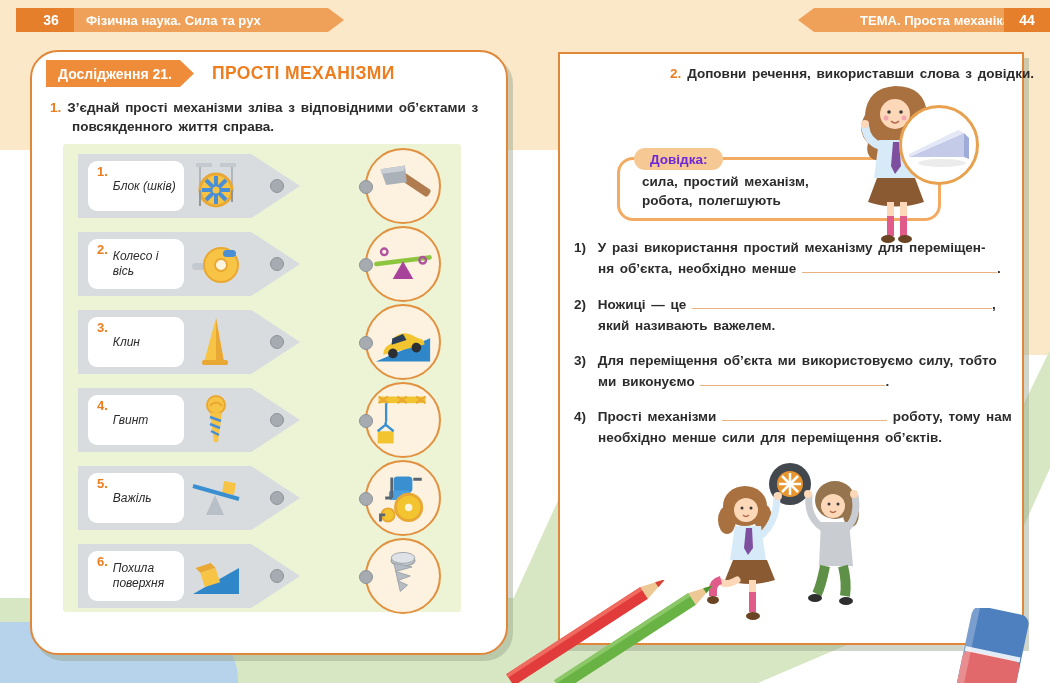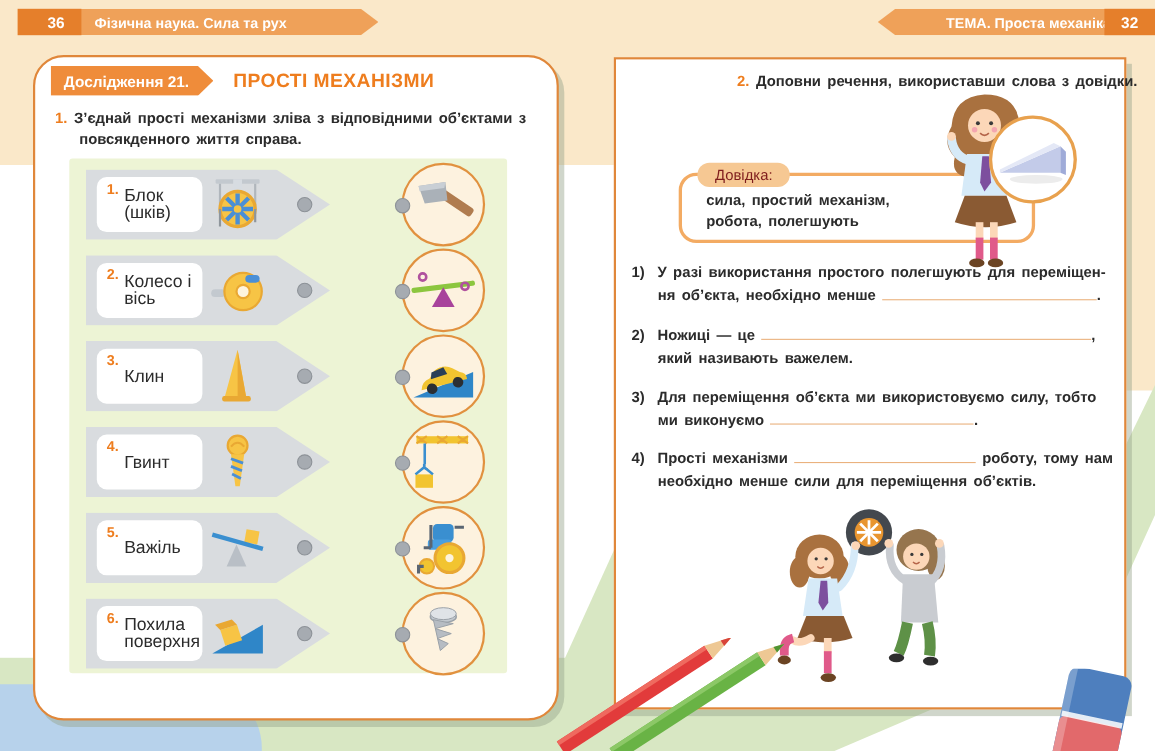--- a/index.html
+++ b/index.html
@@ -39,32 +39,32 @@
   .lesson-title{left:180px;top:11px;color:#ee7d1e;font-weight:bold;font-size:17.5px;letter-spacing:.4px;}
   .task-line{font-size:13.5px;font-weight:bold;line-height:19px;word-spacing:2px;}
   .task-line .tnum{color:#ee7d1e;margin-right:6px;}
   .task1{left:18px;top:46px;width:430px;padding-left:22px;text-indent:-22px;}
   .green-panel{left:31px;top:92px;width:398px;height:468px;background:#edf4d5;border-radius:3px;}
   .tag{left:46px;width:222px;height:64px;background:#d9dcdf;
        clip-path:polygon(0 0,78% 0,100% 50%,78% 100%,0 100%);}
   .labelbox{left:10px;top:7px;width:96px;height:50px;background:#fff;border-radius:9px;
             display:flex;align-items:center;padding:2px 6px 2px 9px;box-sizing:border-box;}
   .labelbox .mnum{color:#ee7d1e;font-weight:bold;font-size:13px;margin-right:5px;align-self:flex-start;padding-top:1px;}
-  .labelbox .mlabel{font-size:16px;line-height:15px;}
+  .labelbox .mlabel{font-size:12px;line-height:15px;font-style:italic;}
   .mech-img{left:112px;top:6px;width:52px;height:52px;}
   .dot{width:14px;height:14px;border-radius:50%;background:#a6abb1;border:1px solid #8d9298;box-sizing:border-box;}
   .tag .dot{left:192px;top:25px;}
   .circle{left:333px;width:76px;height:76px;border-radius:50%;background:#fdf2df;border:2px solid #e1913f;
           box-sizing:border-box;display:flex;align-items:center;justify-content:center;}
   .circle .dot{left:-8px;top:30px;}
   
   .task2{left:16px;top:10px;width:436px;padding-left:22px;text-indent:-22px;text-align:right;}
   .hint-box{left:57px;top:103px;width:318px;height:58px;border:3px solid #f3ab63;border-radius:16px;background:#fff;}
   .hint-pill{left:14px;top:-12px;height:22px;background:#f6c893;border-radius:11px;padding:0 16px;
-             display:flex;align-items:center;font-weight:normal;font-size:13.5px;color:#7f1d1d;}
+             display:flex;align-items:center;font-weight:bold;font-size:13.5px;color:#6d28d9;}
   .hint-words{left:22px;top:12px;width:215px;font-weight:bold;font-size:13.5px;line-height:19px;word-spacing:2px;}
   .wedge-circle{left:339px;top:51px;width:80px;height:80px;border-radius:50%;background:#fff;
                 border:3px solid #e8a14e;box-sizing:border-box;display:flex;align-items:center;justify-content:center;z-index:3;}
   .girl{left:285px;top:26px;z-index:2;}
   .sent{left:14px;width:442px;font-size:13.5px;font-weight:bold;line-height:21px;word-spacing:2px;}
   .sline.indent{padding-left:24px;}
   .snum{margin-right:6px;}
   .blank{display:inline-block;height:11px;border-bottom:1.5px solid #eab27e;vertical-align:baseline;}
   .w195{width:195px;} .w300{width:300px;} .w185{width:185px;} .w165{width:165px;}
   .kids{left:125px;top:400px;}
@@ -83,21 +83,21 @@
   <div class="abs bg-green-wedge-right"></div>
   <div class="abs bg-green-wedge-spine"></div>
 
   <div class="abs hdr-banner left">
     <span>Фізична наука. Сила та рух</span>
   </div>
   <div class="abs hdr-num left">36</div>
   <div class="abs hdr-banner right">
     <span>ТЕМА. Проста механіка</span>
   </div>
-  <div class="abs hdr-num right">32</div>
+  <div class="abs hdr-num right">44</div>
 
   <div class="abs page page-left">
     <div class="abs lesson-banner">
       <span>Дослідження 21.</span>
     </div>
     <div class="abs lesson-title">ПРОСТІ МЕХАНІЗМИ</div>
 
     <div class="abs task1 task-line"><span class="tnum">1.</span><span>З’єднай прості механізми зліва з відповідними об’єктами з повсякденного життя справа.</span></div>
 
     <div class="abs green-panel"></div>
@@ -293,21 +293,21 @@
         <ellipse cx="36" cy="42" rx="24" ry="4" fill="#ececec"></ellipse>
         <polygon points="3,36 58,36 58,12" fill="#c3cbe9"></polygon>
         <polygon points="3,36 58,12 52,9 3,33" fill="#e4e8f6"></polygon>
         <polygon points="58,12 63,17 63,38 58,36" fill="#9fabd8"></polygon>
       </svg>
     </div>
 
     <div class="abs sent" style="top:183px">
       <div class="sline">
         <span class="snum">1)</span>
-        <span>У разі використання простого полегшують для переміщен-</span>
+        <span>У разі використання простий механізму для переміщен-</span>
       </div>
       <div class="sline indent">
         <span>ня об’єкта, необхідно менше</span>
         <span class="blank w195"></span><span>.</span>
       </div>
     </div>
 
     <div class="abs sent" style="top:240px">
       <div class="sline">
         <span class="snum">2)</span>

